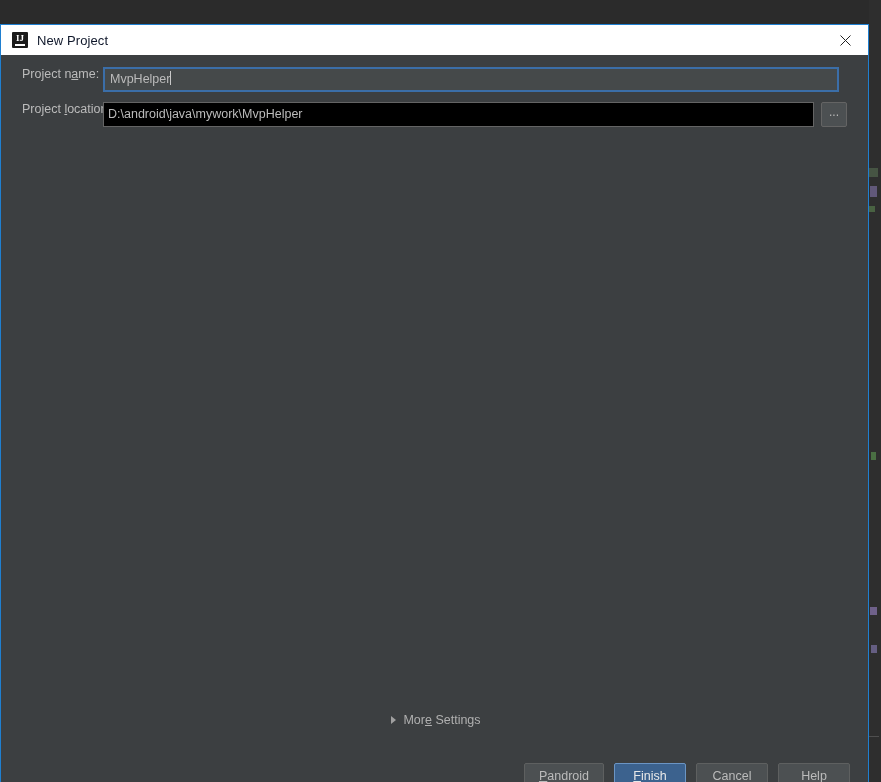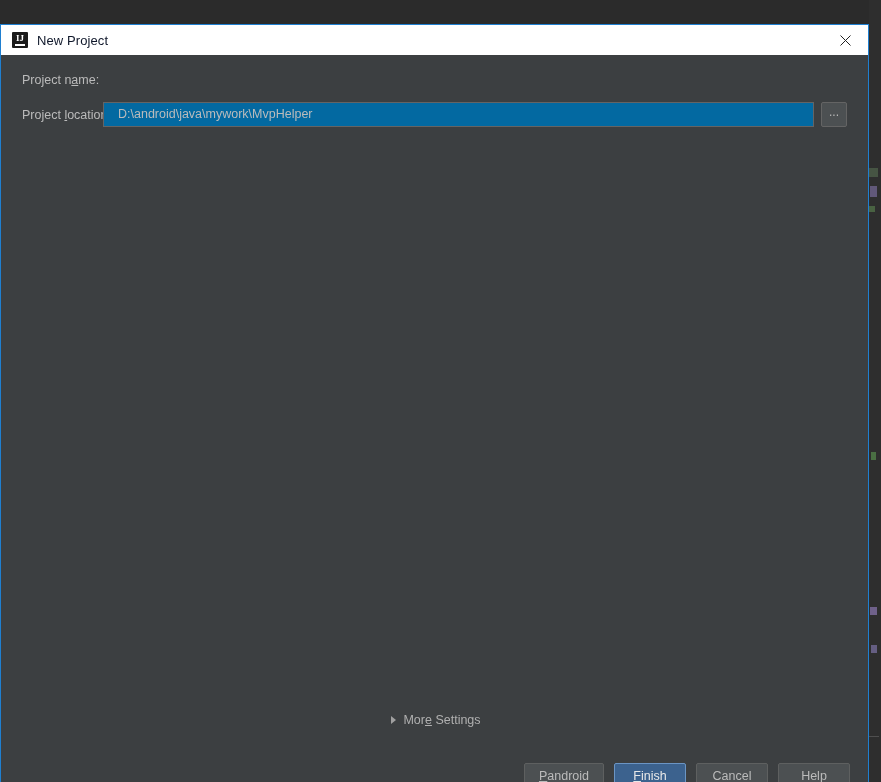--- a/index.html
+++ b/index.html
@@ -106,44 +106,44 @@
     flex: 1 1 auto;
     position: relative;
     background: #3c3f41;
   }
 
   .form-row {
     position: absolute;
     left: 0;
     right: 0;
     display: flex;
-    align-items: center;
+    align-items: flex-start;
   }
   #row-name     { top: 12px;  height: 25px; }
   #row-location { top: 47px;  height: 25px; }
 
   .field-label {
     width: 102px;
     padding-left: 21px;
     box-sizing: border-box;
     font-size: 12.5px;
     color: #bbbbbb;
     white-space: nowrap;
     flex: 0 0 auto;
   }
   .mn { text-decoration: underline; }
 
   .text-field {
     box-sizing: border-box;
     height: 25px;
-    background: #0369a1;
+    background: #000000;
     color: #bbbbbb;
     font-size: 12.5px;
     line-height: 23px;
-    padding: 0 14px;
+    padding: 0 4px;
     white-space: nowrap;
     overflow: hidden;
     position: relative;
   }
   #project-name-input {
     width: 736px;
     border: 2px solid #3b6ea8;
     background: #45494a;
     padding: 0 5px;
     line-height: 21px;
@@ -285,20 +285,21 @@
         <line x1="0.5" y1="0.5" x2="10.5" y2="10.5" stroke="#222222" stroke-width="1"></line>
         <line x1="10.5" y1="0.5" x2="0.5" y2="10.5" stroke="#222222" stroke-width="1"></line>
       </svg>
     </div>
   </div>
 
   <div id="dialog-body">
 
     <div class="form-row" id="row-name">
       <div class="field-label"><span>Project n</span><span class="mn">a</span><span>me:</span></div>
+      <div class="text-field" id="project-name-input"><span>MvpHelper</span><span class="caret"></span></div>
     </div>
 
     <div class="form-row" id="row-location">
       <div class="field-label"><span>Project </span><span class="mn">l</span><span>ocation:</span></div>
       <div class="text-field" id="project-location-input"><span>D:\android\java\mywork\MvpHelper</span></div>
       <div id="browse-button">...</div>
     </div>
 
     <div id="more-settings-row">
       <div id="more-settings-toggle">

